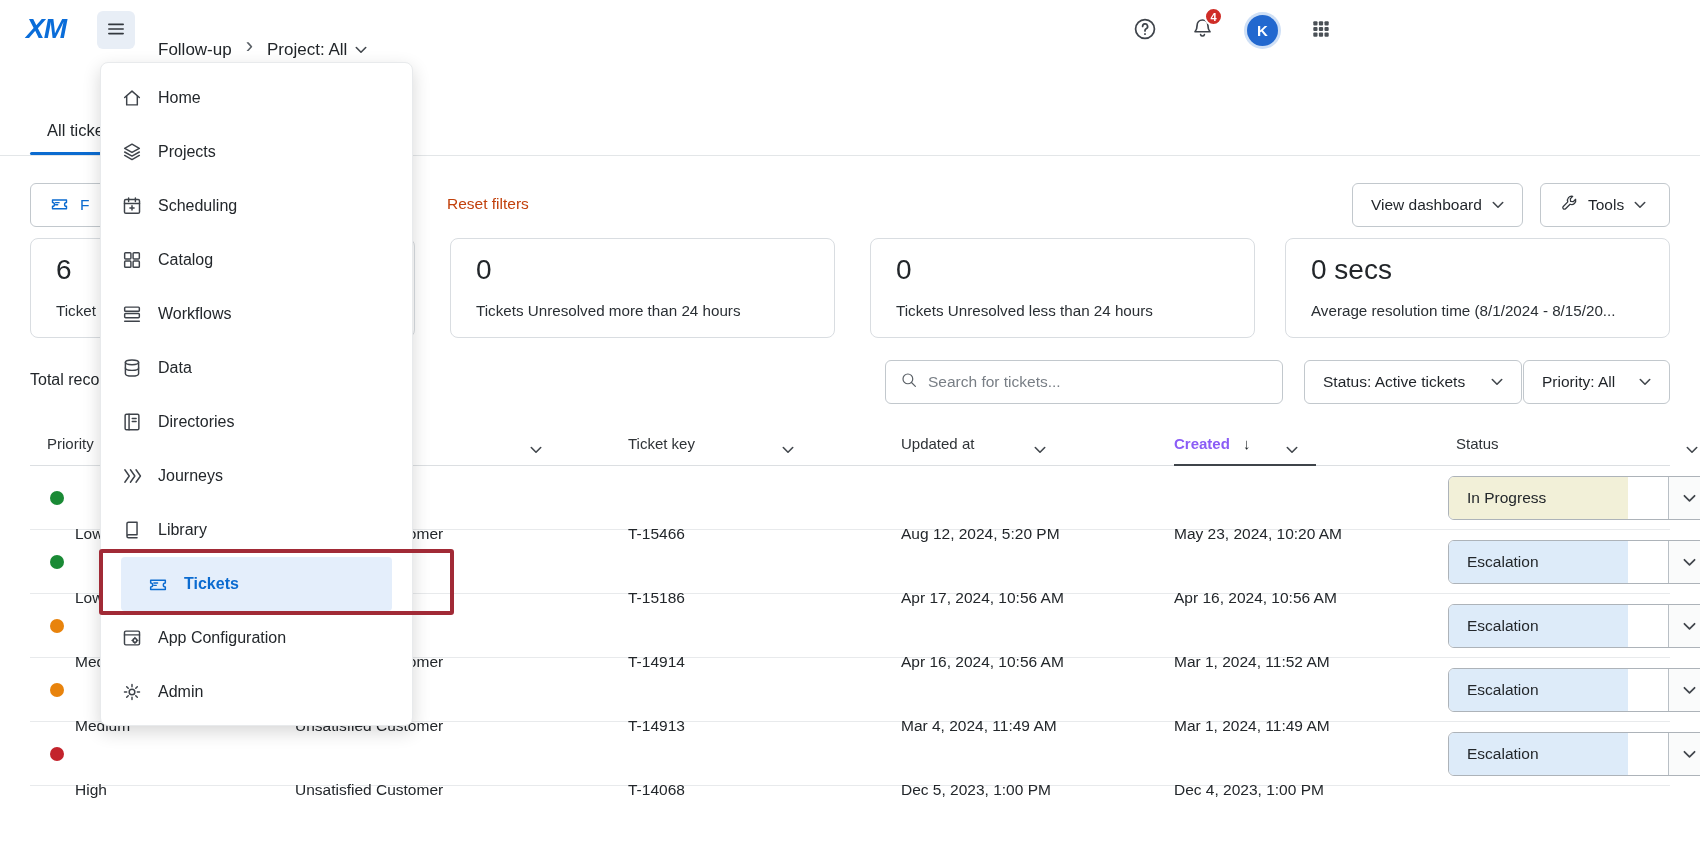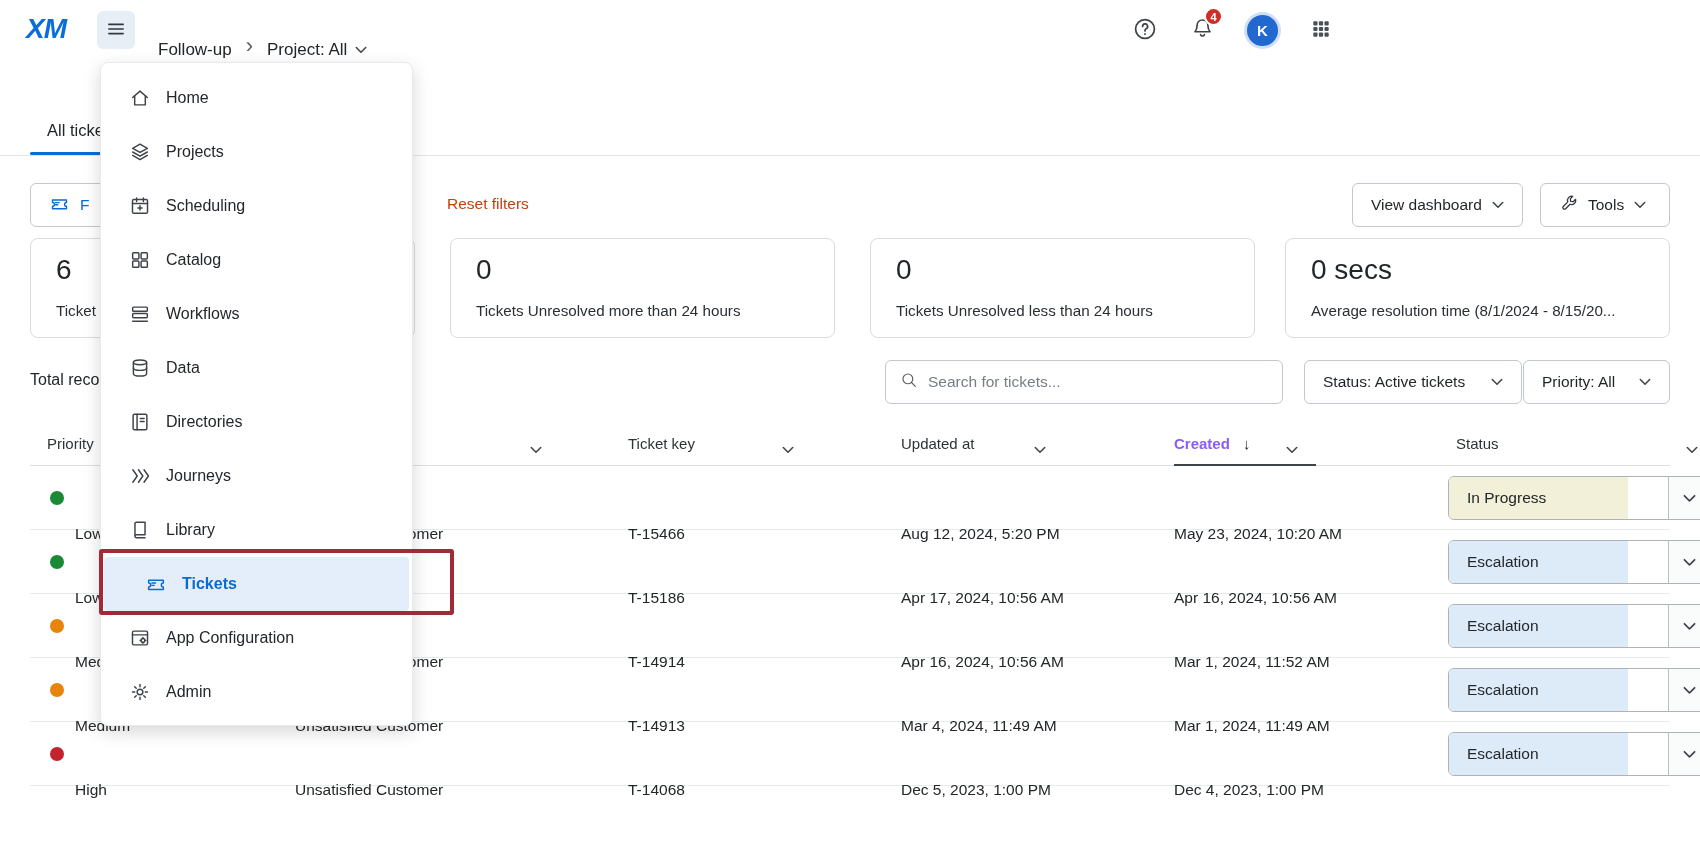--- a/index.html
+++ b/index.html
@@ -61,24 +61,24 @@
   .c-name { left: 265px; }
   .c-key { left: 598px; }
   .c-upd { left: 871px; }
   .c-cre { left: 1144px; }
   .badge { position: absolute; left: 1418px; top: 10px; width: 263px; height: 44px; border: 1px solid #adb3b9; border-radius: 6px; display: flex; overflow: hidden; background: #fff; cursor: pointer; gap: 40px; }
   .badge-label { flex: 1; display: flex; align-items: center; padding-left: 18px; font-size: 15.5px; color: #23272b; }
   .badge-chev { width: 42px; border-left: 1px solid #b9bfc5; background: #fafbfb; display: flex; align-items: center; justify-content: center; }
 
   
   .menu-panel { position: absolute; left: 100px; top: 62px; width: 313px; height: 664px; background: #fff; border: 1px solid #e8eaec; border-radius: 8px; box-shadow: 0 6px 18px rgba(0,0,0,0.16); z-index: 100; padding: 8px 0; }
-  .menu-item { height: 54px; display: flex; align-items: center; padding-left: 28px; gap: 15px; font-size: 16px; color: #23272b; cursor: pointer; }
+  .menu-item { height: 54px; display: flex; align-items: center; padding-left: 20px; gap: 15px; font-size: 16px; color: #23272b; cursor: pointer; }
   .menu-item .mi-icon { width: 22px; height: 22px; display: flex; align-items: center; justify-content: center; }
   .menu-item .mi-icon svg { stroke: #3e434a; }
-  .menu-item.active { background: #e4eefb; margin: 0 3px; border-radius: 4px; padding-left: 41px; }
+  .menu-item.active { background: #e4eefb; margin: 0 20px; border-radius: 4px; padding-left: 26px; }
   .menu-item.active .mi-label { color: #0b6bd0; font-weight: bold; }
   .menu-item.active .mi-icon svg { stroke: #0b6bd0; }
   .annotation-box { position: absolute; left: 99px; top: 549px; width: 355px; height: 66px; border: 4px solid #a12a36; border-radius: 3px; z-index: 120; pointer-events: none; }
 
   svg.ic { fill: none; stroke-width: 1.6; stroke-linecap: round; stroke-linejoin: round; }
 </style>
 </head>
 <body>
 
 <div class="topbar">

